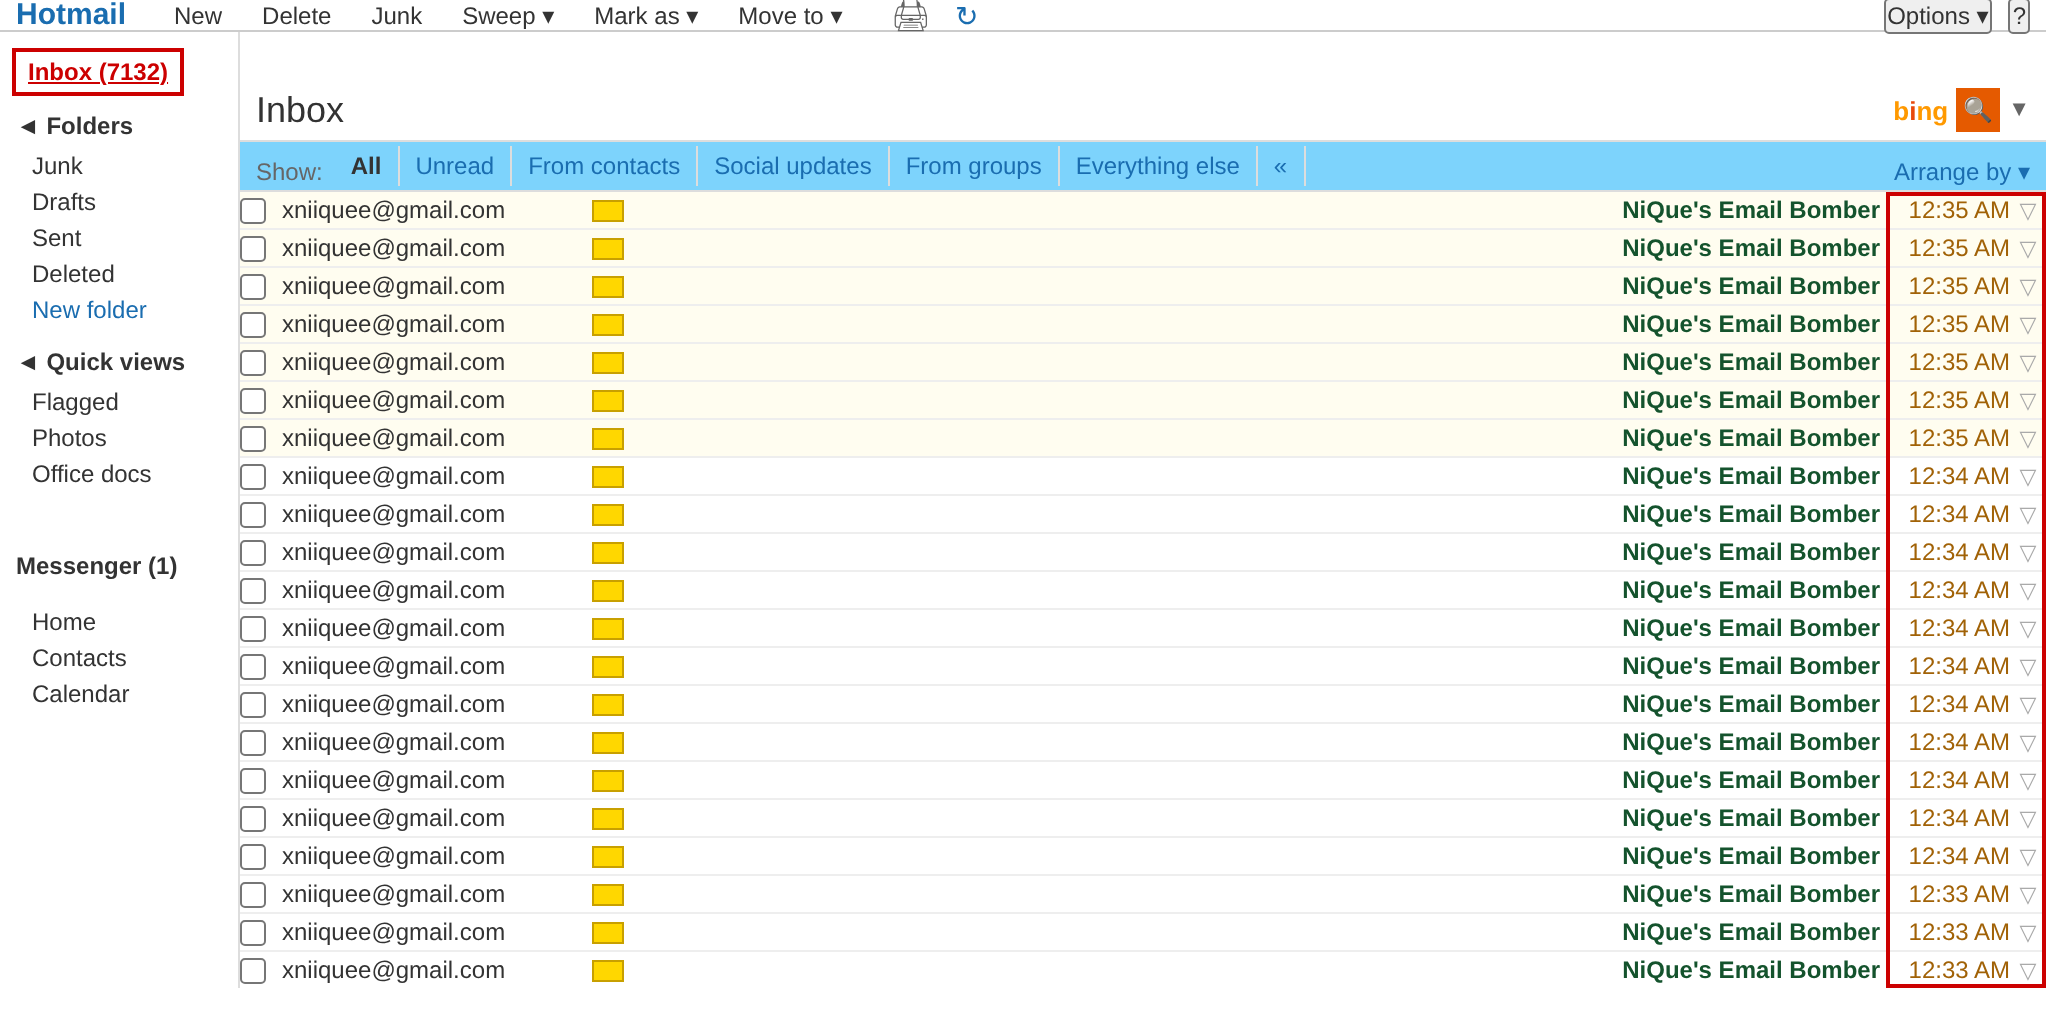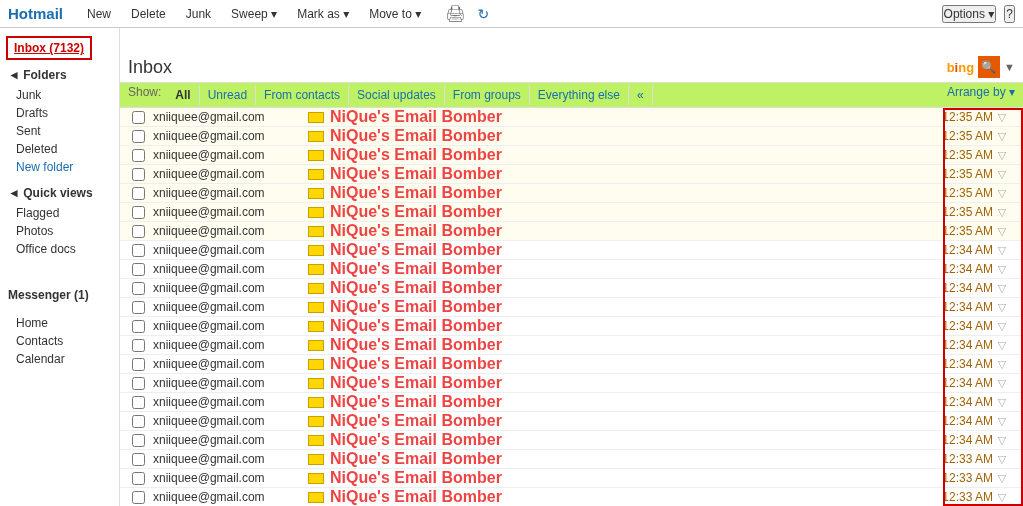--- a/index.html
+++ b/index.html
@@ -1,21 +1,21 @@
 <!DOCTYPE html>
 <html><head>
   <meta charset="utf-8">
   <style>
     * { margin: 0; padding: 0; box-sizing: border-box; }
     body { font-family: Arial, sans-serif; font-size: 12px; background: #fff; color: #333; overflow: hidden; }
 
     
     #topbar {
       display: flex; align-items: center; background: #fff; border-bottom: 1px solid #ccc;
-      padding: 4px 8px; gap: 12px; height: 28px;
+      padding: 4px 8px; gap: 12px; height: 16px;
     }
     #hotmail-logo { font-size: 15px; font-weight: bold; color: #1a6db0; margin-right: 8px; }
     .toolbar-btn {
       font-size: 12px; color: #333; cursor: pointer; background: none; border: none;
       padding: 2px 4px;
     }
     #topbar-right { margin-left: auto; display: flex; gap: 8px; }
     .options-btn { font-size: 12px; color: #333; cursor: pointer; }
 
     
@@ -56,42 +56,42 @@
     .bing-logo { font-size: 13px; font-weight: bold; color: #f90; }
     .bing-o { color: #e8490d; }
     .search-icon-btn {
       background: #e55a00; border: none; color: #fff; font-size: 12px;
       width: 22px; height: 22px; cursor: pointer; display: flex; align-items: center; justify-content: center;
     }
     .expand-icon { font-size: 11px; color: #666; cursor: pointer; }
 
     
     #filter-tabs {
-      display: flex; align-items: flex-start; padding: 2px 8px; border-bottom: 1px solid #ddd;
-      gap: 0; background: #bef264;
+      display: flex; align-items: flex-end; padding: 2px 8px; border-bottom: 1px solid #ddd;
+      gap: 0; background: #7dd3fc;
     }
     .show-label { font-size: 12px; color: #666; margin-right: 6px; }
     .filter-tab {
       font-size: 12px; padding: 3px 8px; cursor: pointer; color: #1a6db0; border-right: 1px solid #ddd;
     }
     .filter-tab.active { color: #333; font-weight: bold; }
     .arrange-by {
       margin-left: auto; font-size: 12px; color: #1a6db0; cursor: pointer;
     }
 
     
     #email-list { flex: 1; overflow-y: auto; }
     .email-row {
-      display: flex; align-items: center; padding: 2px 12px; border-bottom: 1px solid #eee;
+      display: flex; align-items: center; padding: 2px 0; border-bottom: 1px solid #eee;
       height: 19px; cursor: pointer;
     }
     .row-check { margin-right: 8px; flex-shrink: 0; }
     .row-sender { width: 155px; font-size: 12px; color: #333; flex-shrink: 0; overflow: hidden; white-space: nowrap; }
     .row-icon { margin-right: 6px; flex-shrink: 0; }
-    .row-subject { flex: 1; font-size: 16px; color: #ef4444; font-weight: bold; overflow: hidden; white-space: nowrap; }
+    .row-subject { flex: 1; font-size: 12px; color: #14532d; font-weight: bold; overflow: hidden; white-space: nowrap; text-align: right; }
     .row-time { width: 65px; text-align: right; font-size: 12px; color: #a16207; flex-shrink: 0; }
     .row-flag { width: 18px; flex-shrink: 0; color: #aaa; font-size: 11px; text-align: center; }
 
     
     #email-list-wrapper {
       position: relative; flex: 1; overflow: hidden; display: flex; flex-direction: column;
     }
     .red-box-overlay {
       position: absolute; right: 0; top: 0; bottom: 0; width: 80px;
       border: 2px solid #cc0000; pointer-events: none; z-index: 10;

